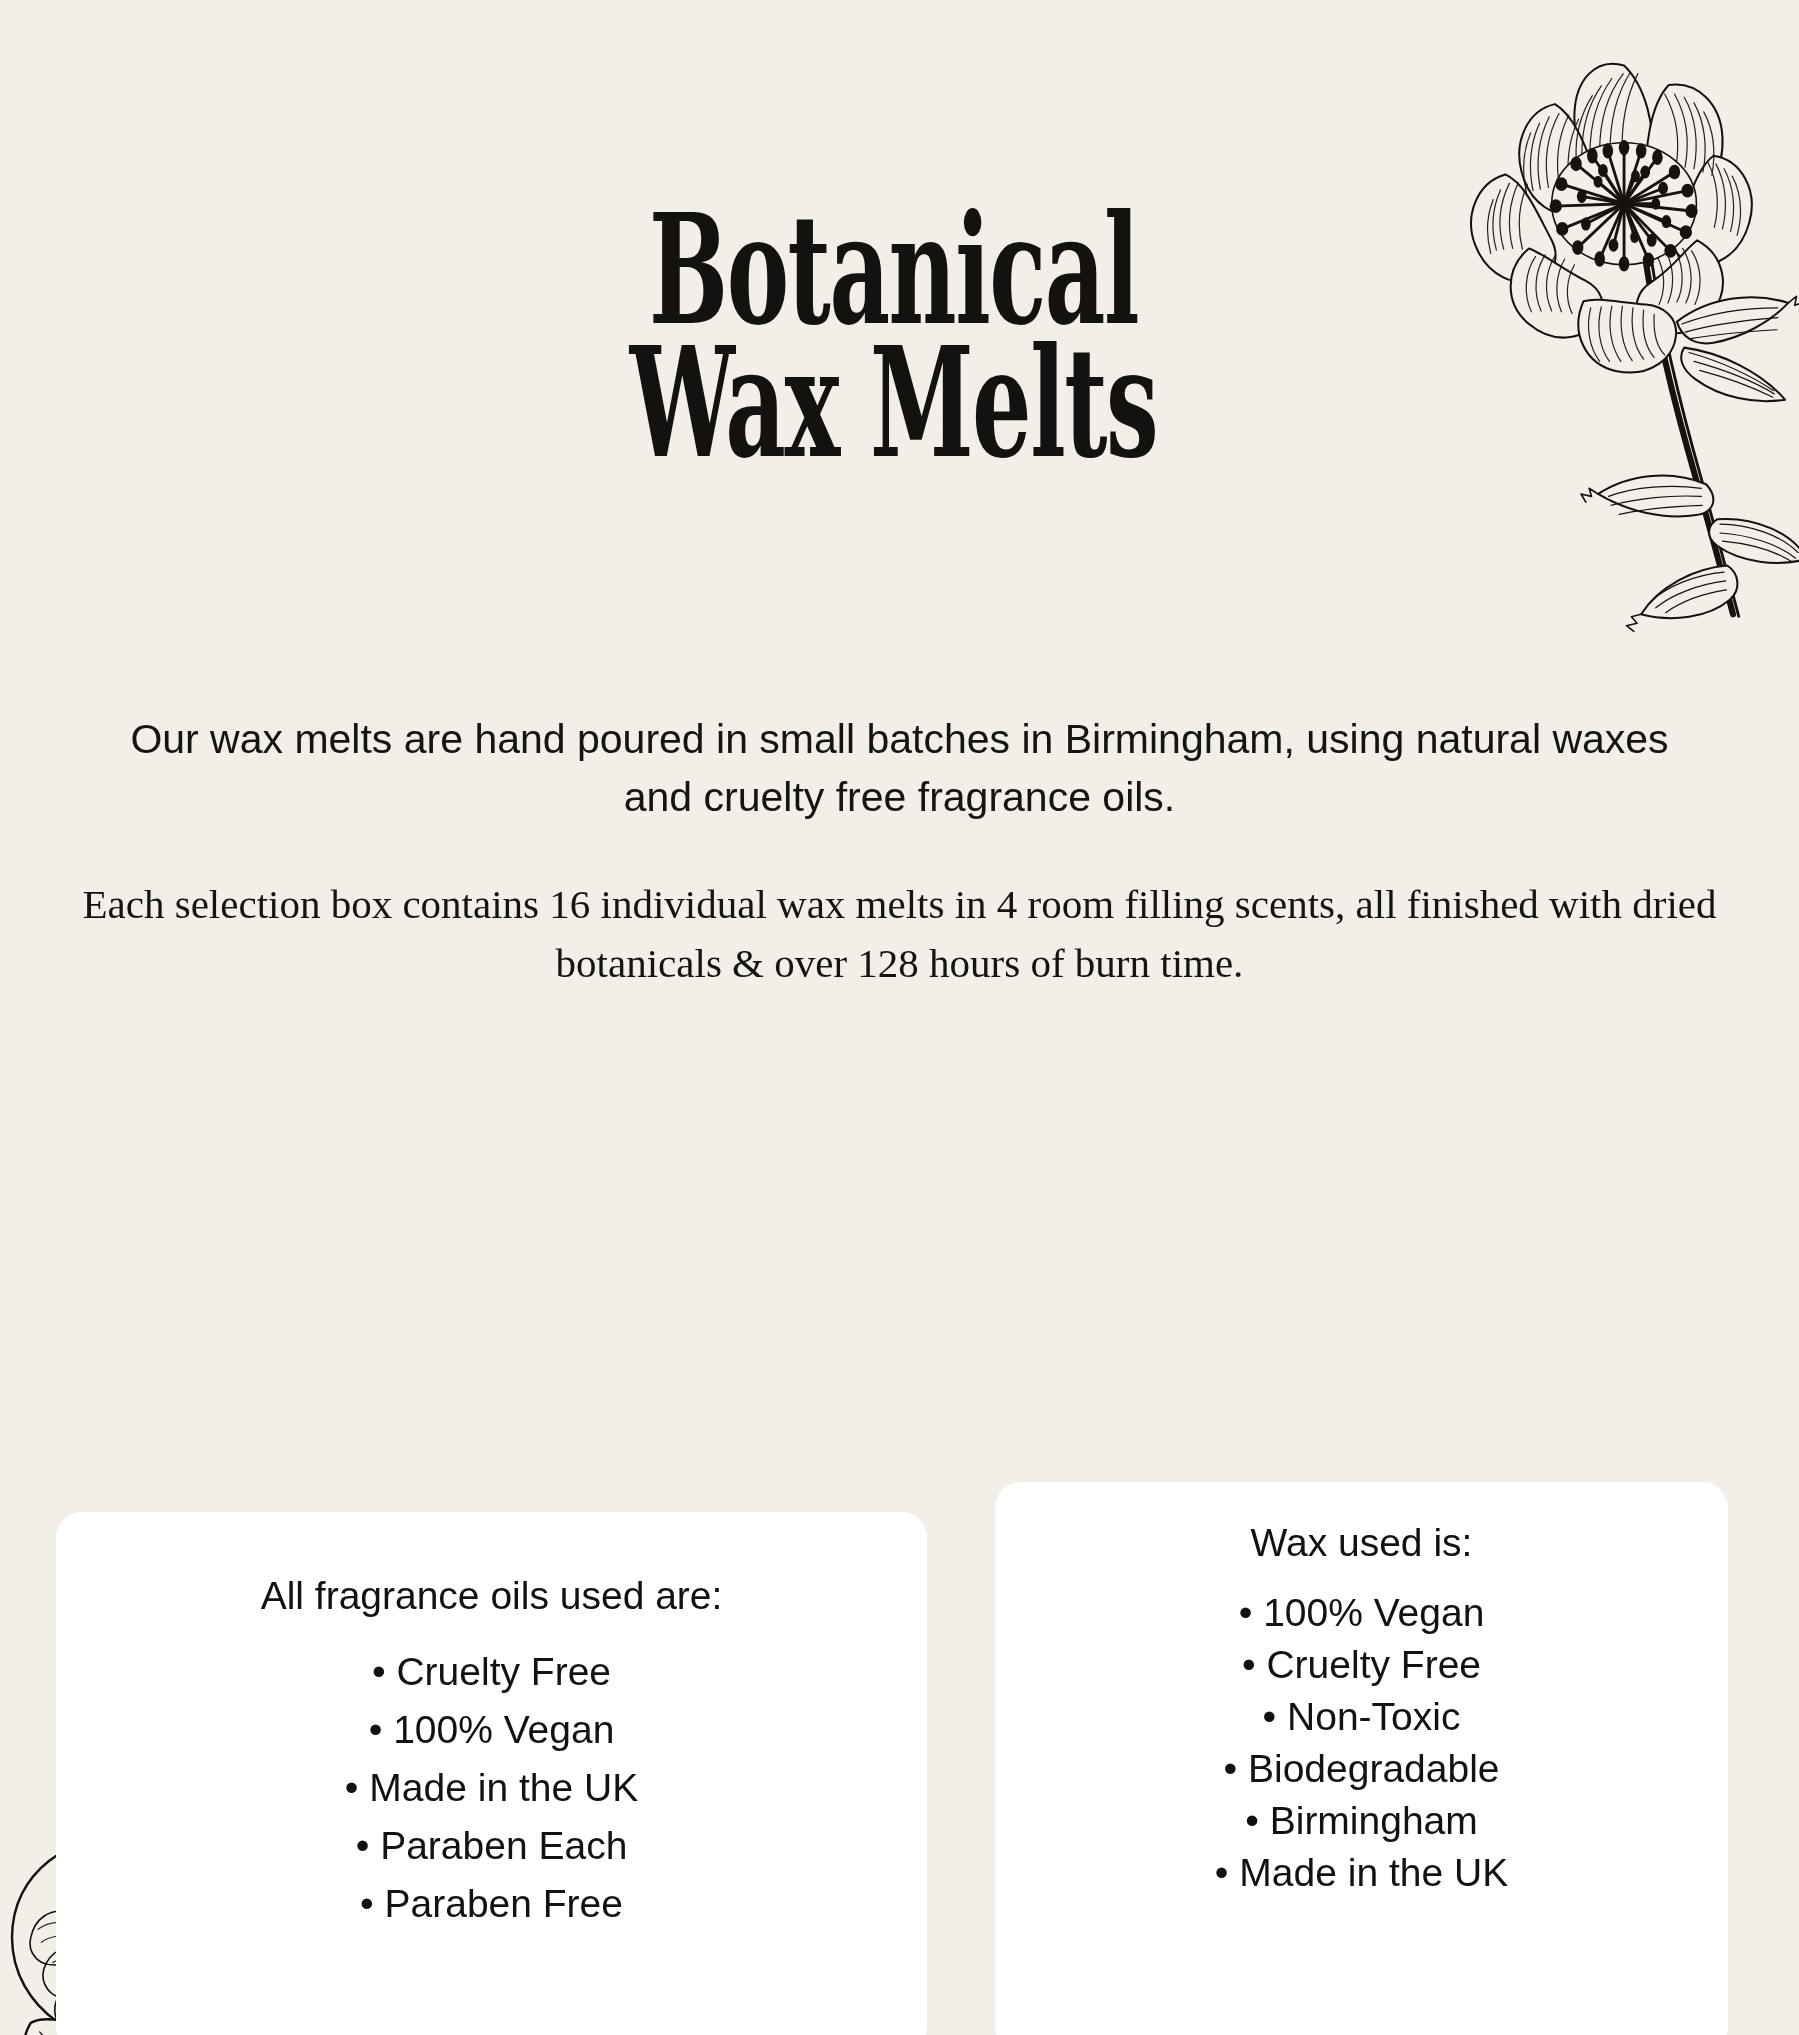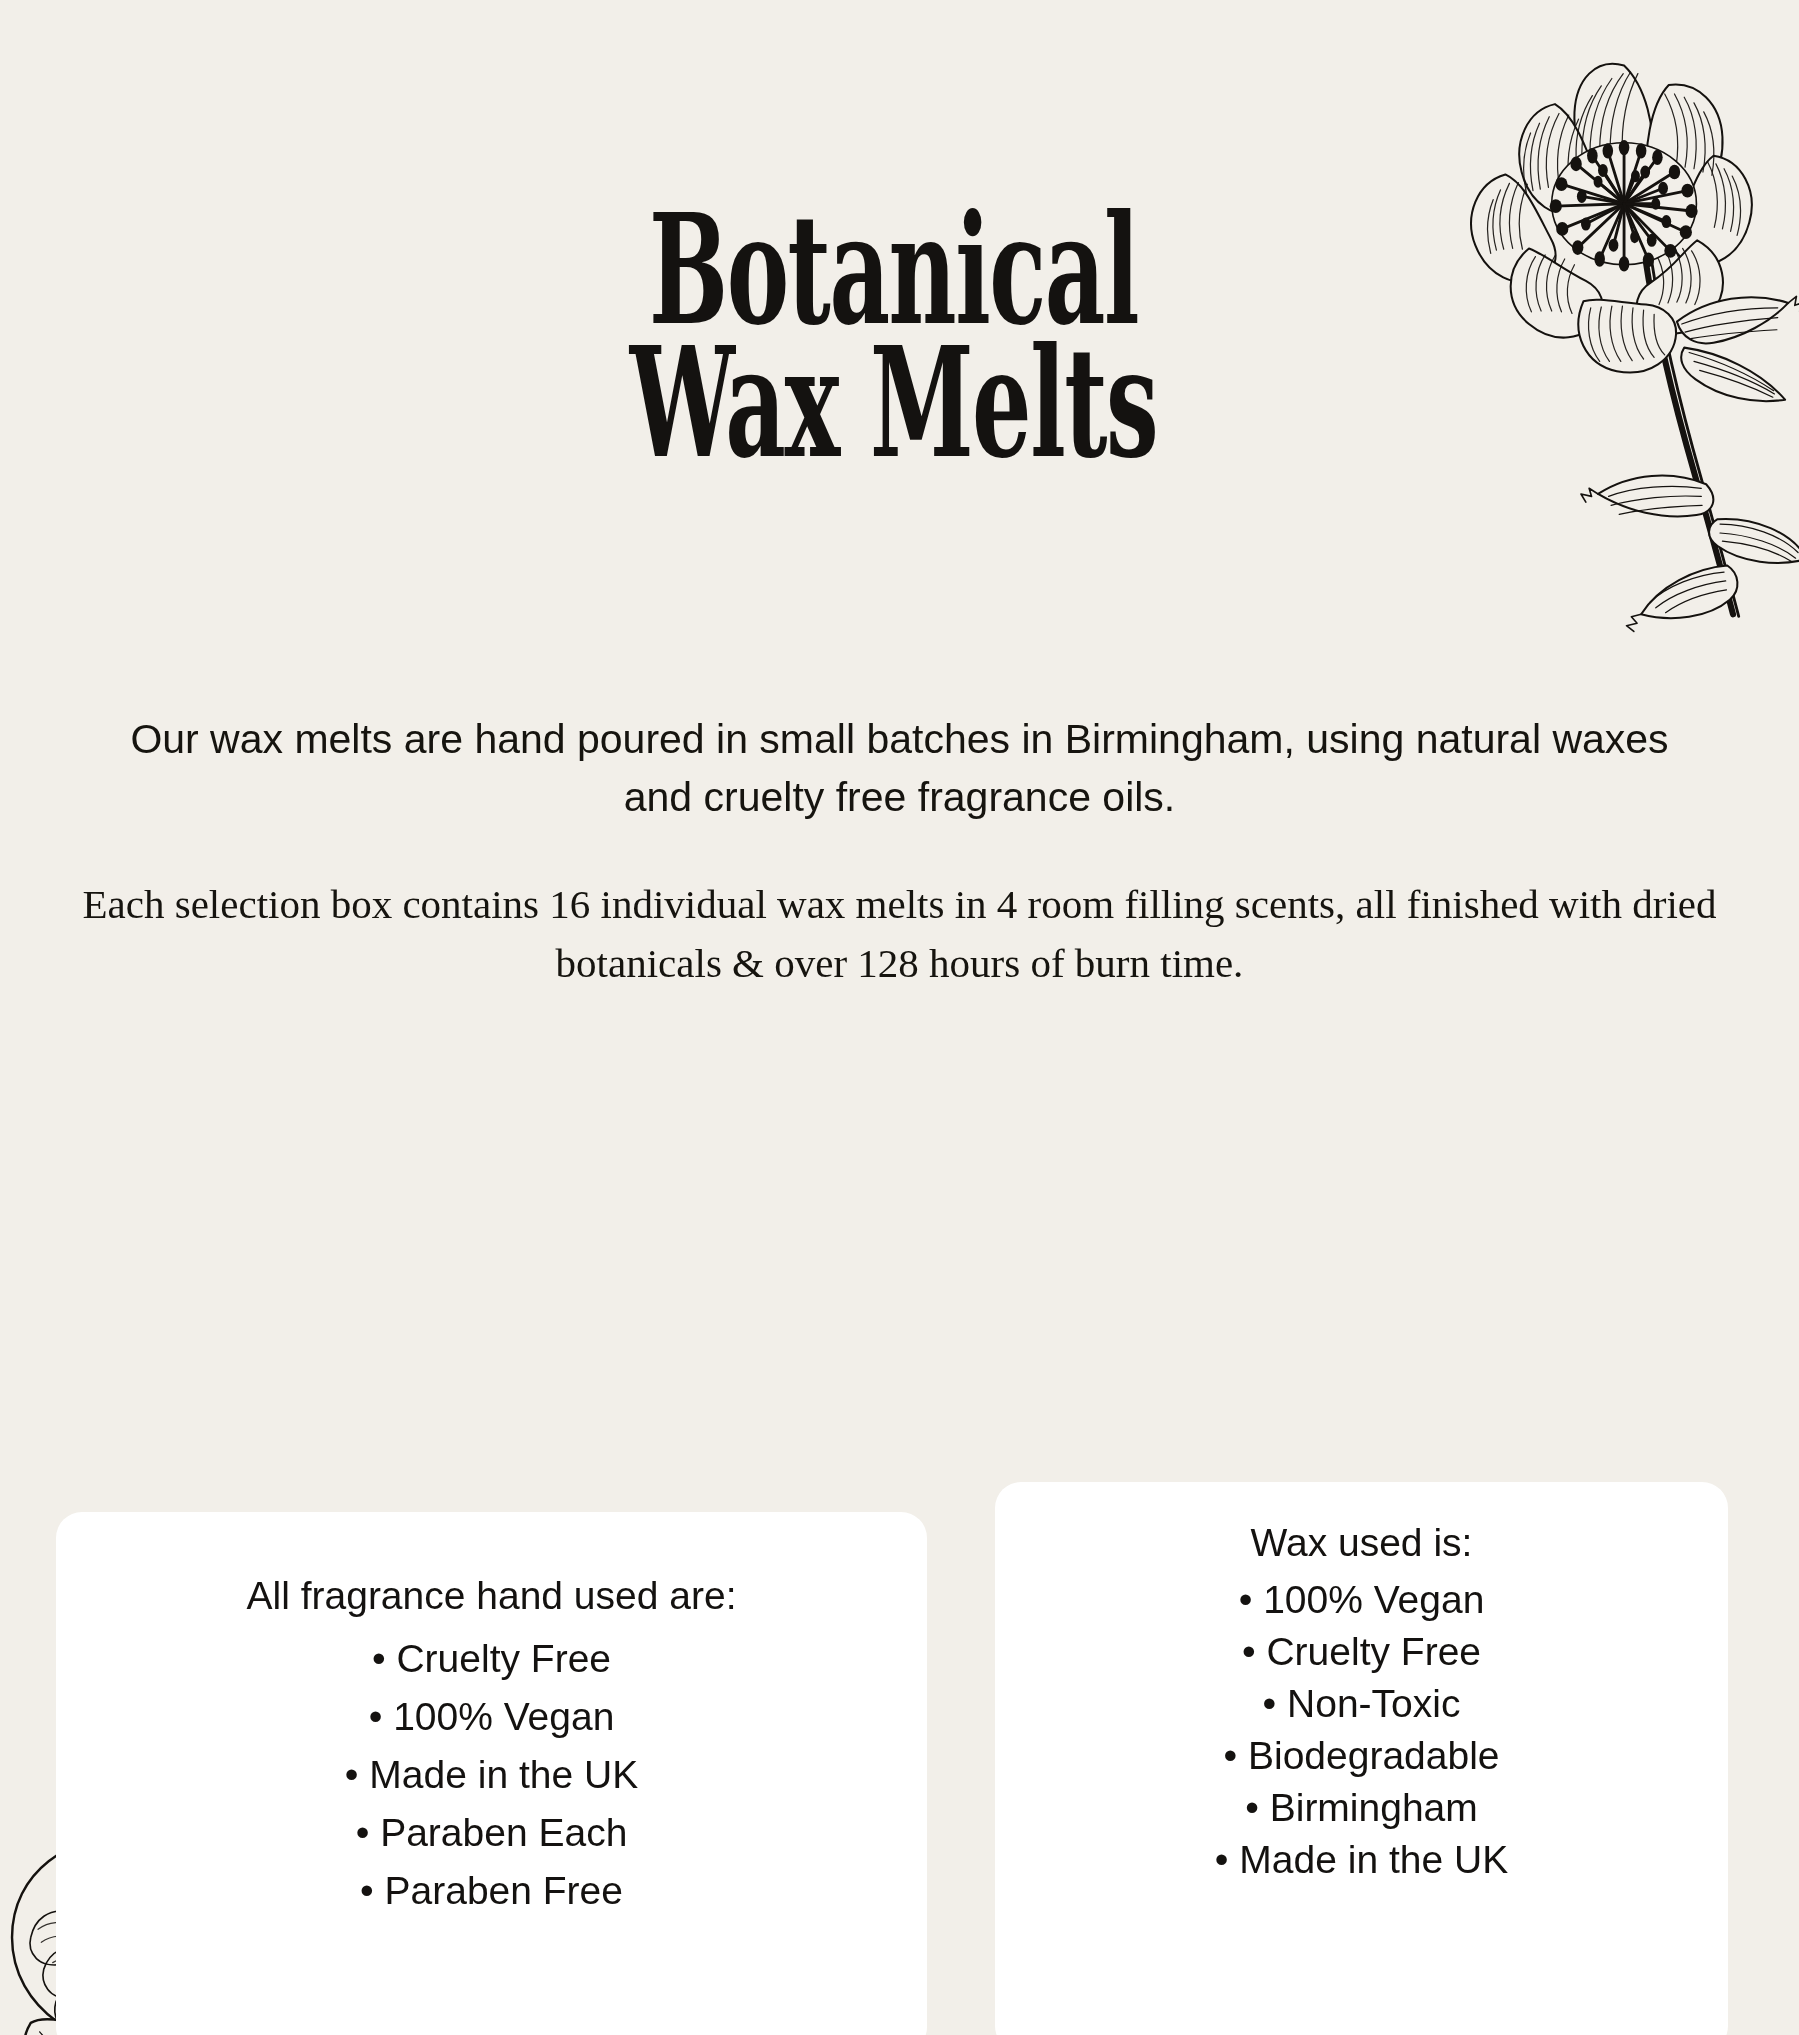--- a/index.html
+++ b/index.html
@@ -78,21 +78,21 @@
     left:56px;  top:1512px;
     width:871px; height:541px;
     padding-top:64px;
   }
   #card-wax{
     left:995px; top:1482px;
     width:733px; height:570px;
     padding-top:41px;
   }
   .card .card-heading{ margin-bottom:19px; white-space:nowrap; }
-  .card ul{ list-style:none;margin:5px;padding:0;width:100%; }
+  .card ul{ list-style:none;margin:18px;padding:0;width:100%; }
   .card li{ text-align:center; margin-bottom:19px; white-space:nowrap; }
   #card-wax .card-heading{ margin-bottom:13px;text-align:center; }
   #card-wax li{ margin-bottom:13px; }
 </style>
 </head>
 <body>
 
 <div id="poster">
 
   <div class="art" id="art-topright">
@@ -545,21 +545,21 @@
     <div class="title-line">Wax Melts</div>
   </div>
 
   <div id="body-copy">
     <p class="para-1">Our wax melts are hand poured in small batches in Birmingham, using natural waxes and cruelty free fragrance oils.</p>
     <p class="spacer"></p>
     <p class="para-2">Each selection box contains 16 individual wax melts in 4 room filling scents, all finished with dried botanicals &amp; over 128 hours of burn time.</p>
   </div>
 
   <div class="card" id="card-oils">
-    <div class="card-heading">All fragrance hand used are:</div>
+    <div class="card-heading">All fragrance oils used are:</div>
     <ul>
       <li>• Cruelty Free</li>
       <li>• 100% Vegan</li>
       <li>• Made in the UK</li>
       <li>• Paraben Each</li>
       <li>• Paraben Free</li>
     </ul>
   </div>
 
   <div class="card" id="card-wax">

